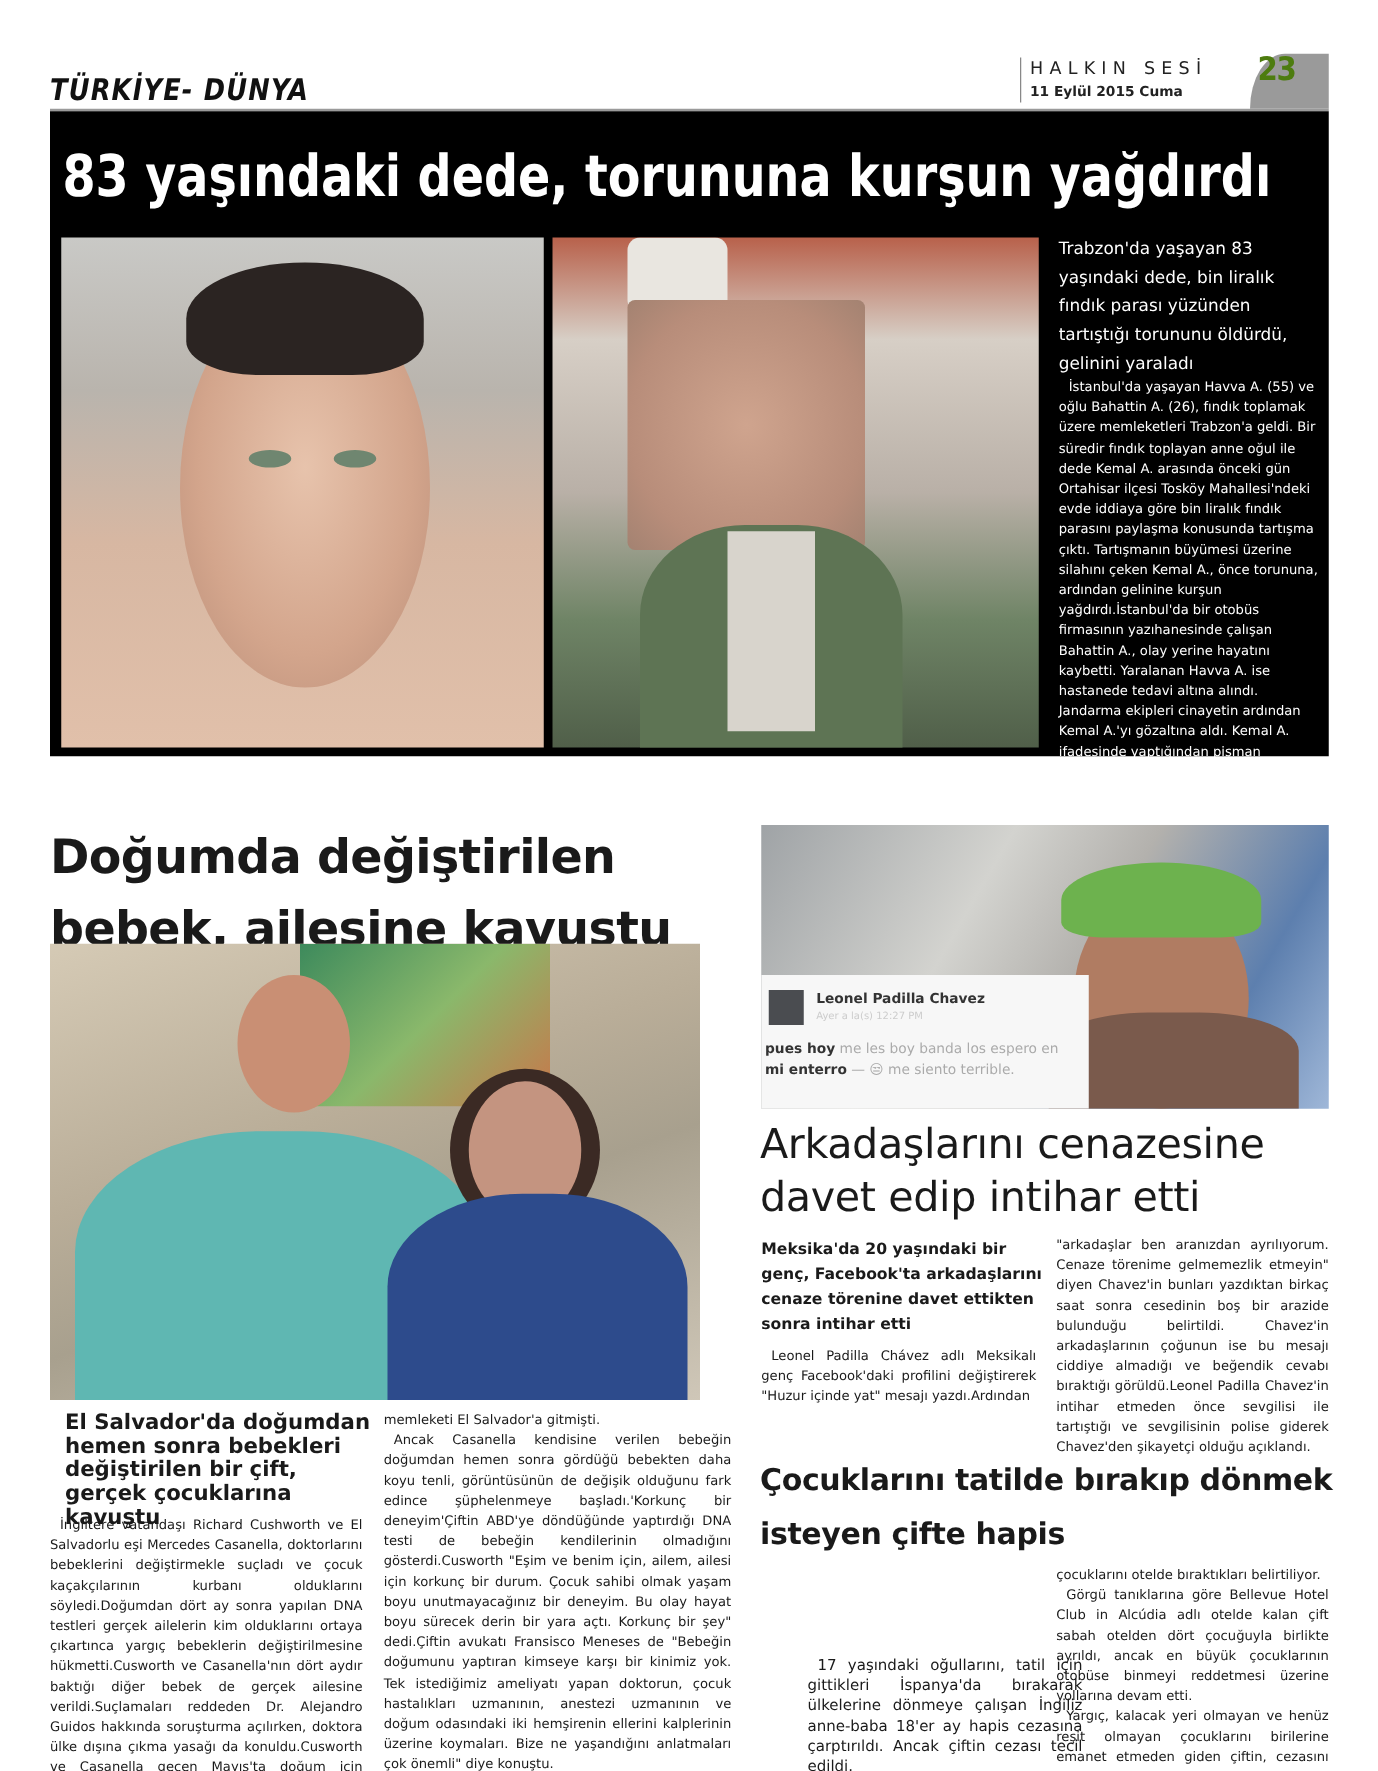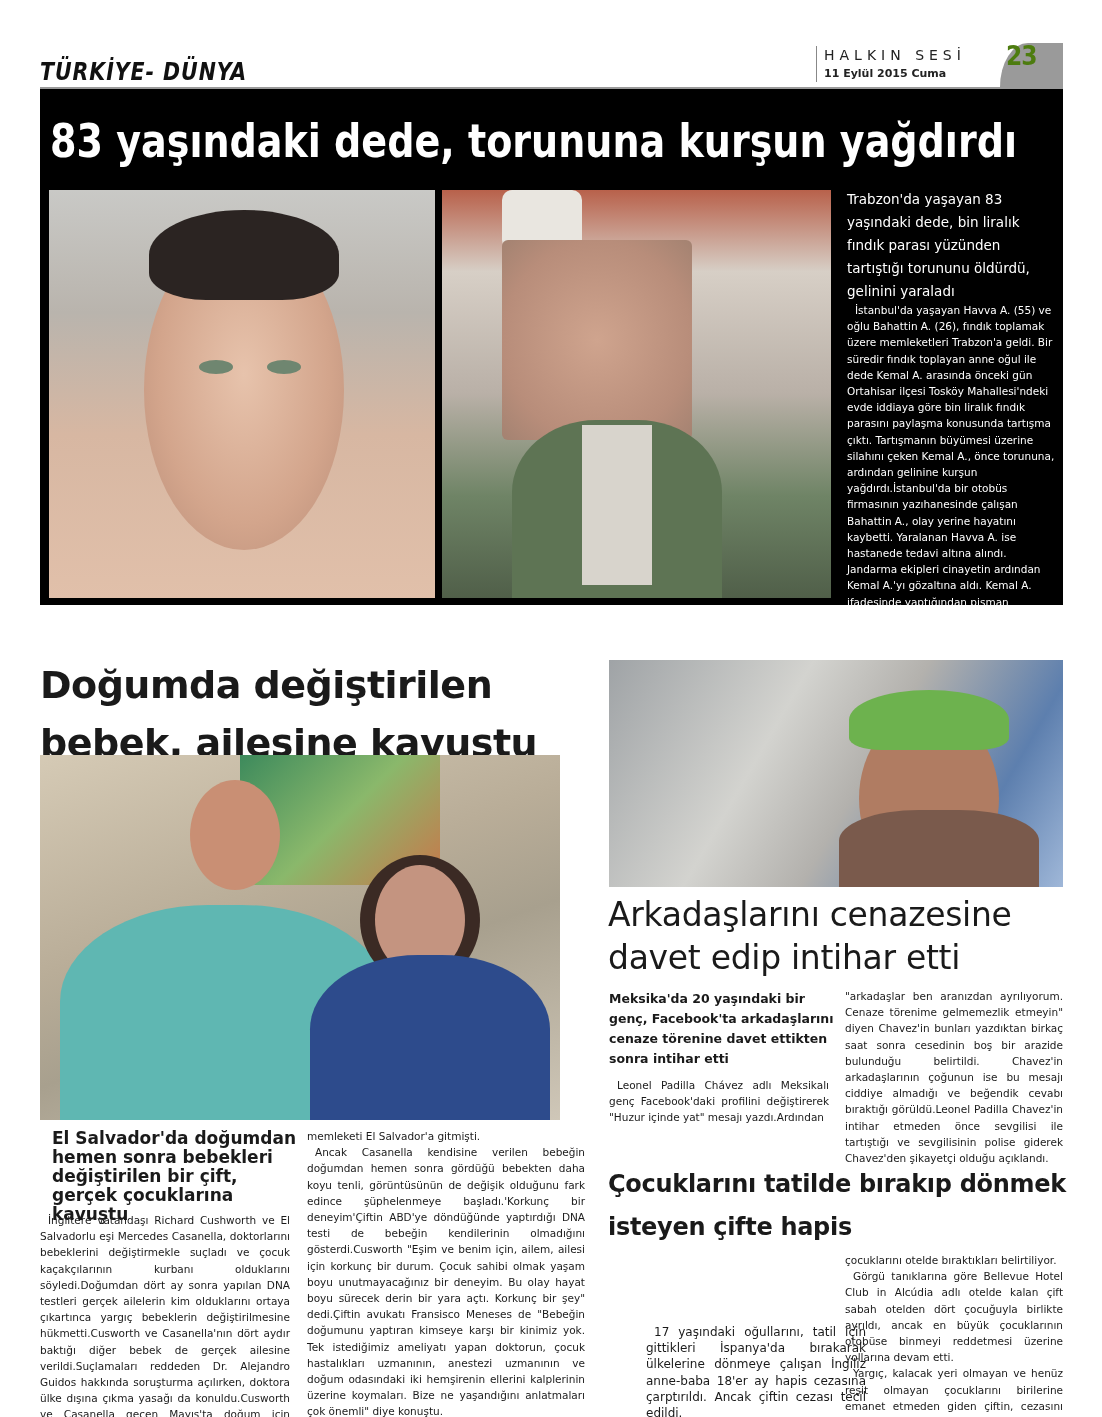--- a/index.html
+++ b/index.html
@@ -98,20 +98,26 @@
   </div>
 <div class="abs s2-body2">
   <p>memleketi El Salvador'a gitmişti.</p>
   <p class="indent">Ancak Casanella kendisine verilen bebeğin doğumdan hemen sonra gördüğü bebekten daha koyu tenli, görüntüsünün de değişik olduğunu fark edince şüphelenmeye başladı.'Korkunç bir deneyim'Çiftin ABD'ye döndüğünde yaptırdığı DNA testi de bebeğin kendilerinin olmadığını gösterdi.Cusworth "Eşim ve benim için, ailem, ailesi için korkunç bir durum. Çocuk sahibi olmak yaşam boyu unutmayacağınız bir deneyim. Bu olay hayat boyu sürecek derin bir yara açtı. Korkunç bir şey" dedi.Çiftin avukatı Fransisco Meneses de "Bebeğin doğumunu yaptıran kimseye karşı bir kinimiz yok. Tek istediğimiz ameliyatı yapan doktorun, çocuk hastalıkları uzmanının, anestezi uzmanının ve doğum odasındaki iki hemşirenin ellerini kalplerinin üzerine koymaları. Bize ne yaşandığını anlatmaları çok önemli" diye konuştu.</p>
 </div>
 
 <div class="abs photo photo-selfie">
   <div class="face" style="left:250px;top:50px;width:140px;height:177px;background:#b07c62;"></div>
   <div class="face" style="left:240px;top:30px;width:160px;height:60px;background:#6db24e;border-radius:50% 50% 20% 20%;"></div>
   <div class="face" style="left:230px;top:150px;width:200px;height:77px;background:#7a5a4c;border-radius:40% 40% 0 0;"></div>
+  <div class="fb-card">
+    <div class="fb-avatar"></div>
+    <div class="fb-name">Leonel Padilla Chavez</div>
+    <div class="fb-meta">Ayer a la(s) 12:27 PM</div>
+    <div class="fb-post"><b>pues hoy</b><span> me les boy banda los espero en</span><br><b>mi enterro</b><span> — 😒 me siento terrible.</span></div>
+  </div>
 </div>
 <div class="abs s3-headline">Arkadaşlarını cenazesine davet edip intihar etti</div>
 <div class="abs s3-deck">Meksika'da 20 yaşındaki bir genç, Facebook'ta arkadaşlarını cenaze törenine davet ettikten sonra intihar etti</div>
 <div class="abs s3-body1">
     <p class="indent">Leonel Padilla Chávez adlı Meksikalı genç Facebook'daki profilini değiştirerek "Huzur içinde yat" mesajı yazdı.Ardından</p>
   </div>
 <div class="abs s3-body2">
     <p>"arkadaşlar ben aranızdan ayrılıyorum. Cenaze törenime gelmemezlik etmeyin" diyen Chavez'in bunları yazdıktan birkaç saat sonra cesedinin boş bir arazide bulunduğu belirtildi. Chavez'in arkadaşlarının çoğunun ise bu mesajı ciddiye almadığı ve beğendik cevabı bıraktığı görüldü.Leonel Padilla Chavez'in intihar etmeden önce sevgilisi ile tartıştığı ve sevgilisinin polise giderek Chavez'den şikayetçi olduğu açıklandı.</p>
   </div>
 

